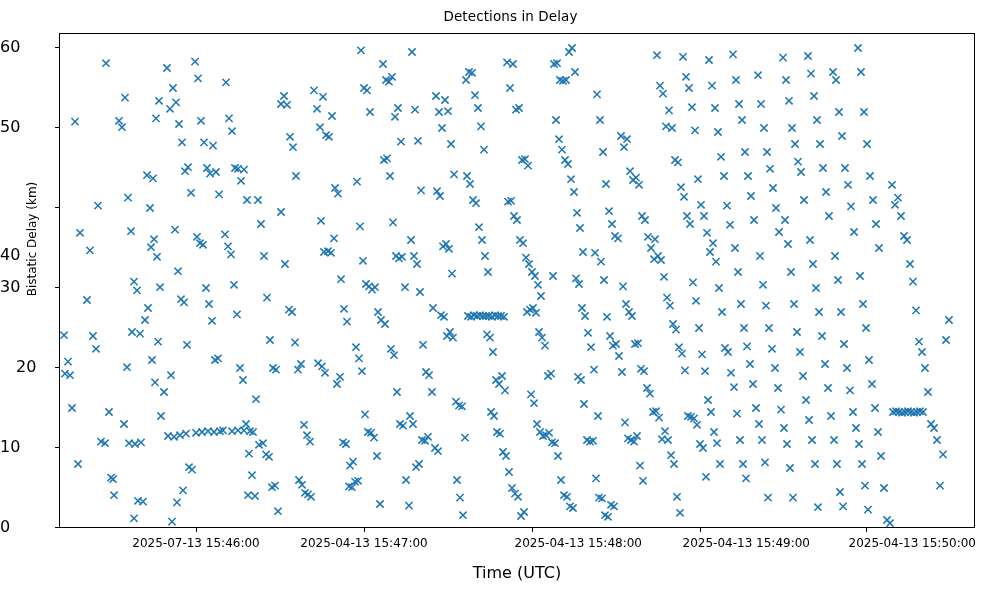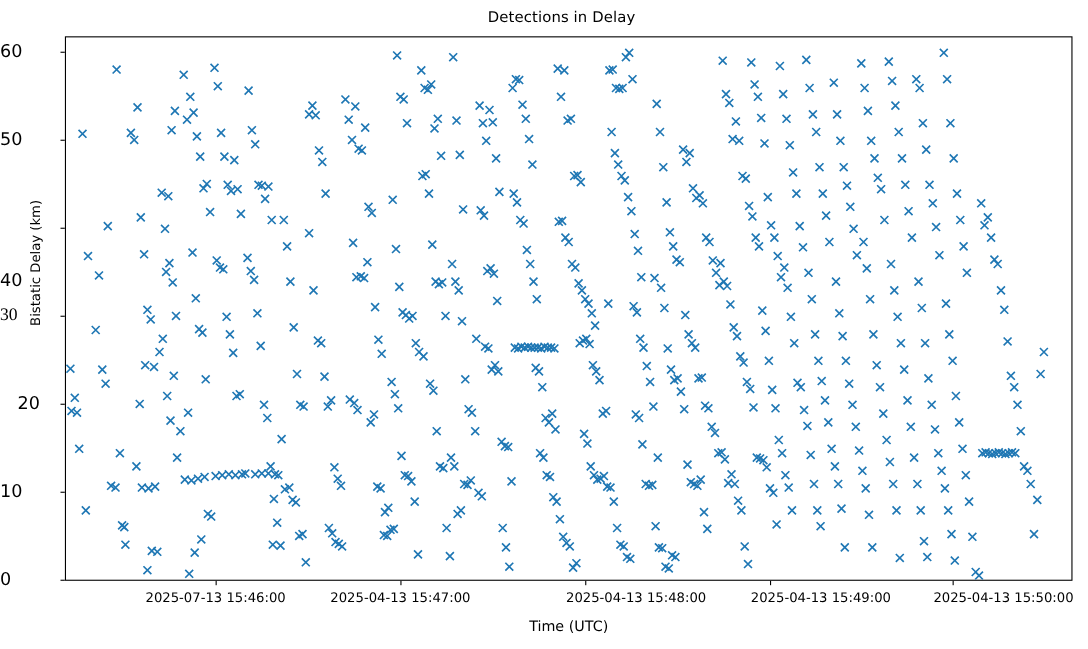--- a/index.html
+++ b/index.html
@@ -29,21 +29,21 @@
   }
   .ytick-label{
     position:absolute;right:0;width:60px;text-align:left;
     font-size:16px;line-height:12px;
   }
   .ytick-mark{position:absolute;width:4px;height:1.1px;background:#000;}
 
   
   #xlabel{
     position:absolute;left:59px;top:563px;width:916px;text-align:center;
-    font-size:13px;
+    font-size:16px;
   }
   .xtick-label{
     position:absolute;width:220px;text-align:center;
     font-size:12px;line-height:12px;white-space:nowrap;
   }
   .xtick-mark{position:absolute;width:1.1px;height:4px;background:#000;}
 </style>
 </head>
 <body>
 
@@ -52,21 +52,21 @@
   <div id="chart-title">Detections in Delay</div>
 
   <div id="ylabel">Bistatic Delay (km)</div>
   <div id="yticks">
       <div class="ytick-label" style="left: 0px; width: 50px; top: 521px;">0</div>
       <div class="ytick-mark" style="left: 55px; top: 527px;"></div>
       <div class="ytick-label" style="left: 0px; width: 50px; top: 441px;">10</div>
       <div class="ytick-mark" style="left: 55px; top: 447px;"></div>
       <div class="ytick-label" style="left: 16px; width: 50px; top: 361px;">20</div>
       <div class="ytick-mark" style="left: 55px; top: 367px;"></div>
-      <div class="ytick-label" style="left: 0px; width: 50px; top: 281px; font-family: Liberation Serif, serif;">30</div>
+      <div class="ytick-label" style="left: 0px; width: 50px; top: 281px;">30</div>
       <div class="ytick-mark" style="left: 55px; top: 287px;"></div>
       <div class="ytick-label" style="left: 0px; width: 50px; top: 201px; margin-top: 48px;">40</div>
       <div class="ytick-mark" style="left: 55px; top: 207px;"></div>
       <div class="ytick-label" style="left: 0px; width: 50px; top: 121px;">50</div>
       <div class="ytick-mark" style="left: 55px; top: 127px;"></div>
       <div class="ytick-label" style="left: 0px; width: 50px; top: 41px;">60</div>
       <div class="ytick-mark" style="left: 55px; top: 47px;"></div>
     </div>
 
   <div id="plot-area">

